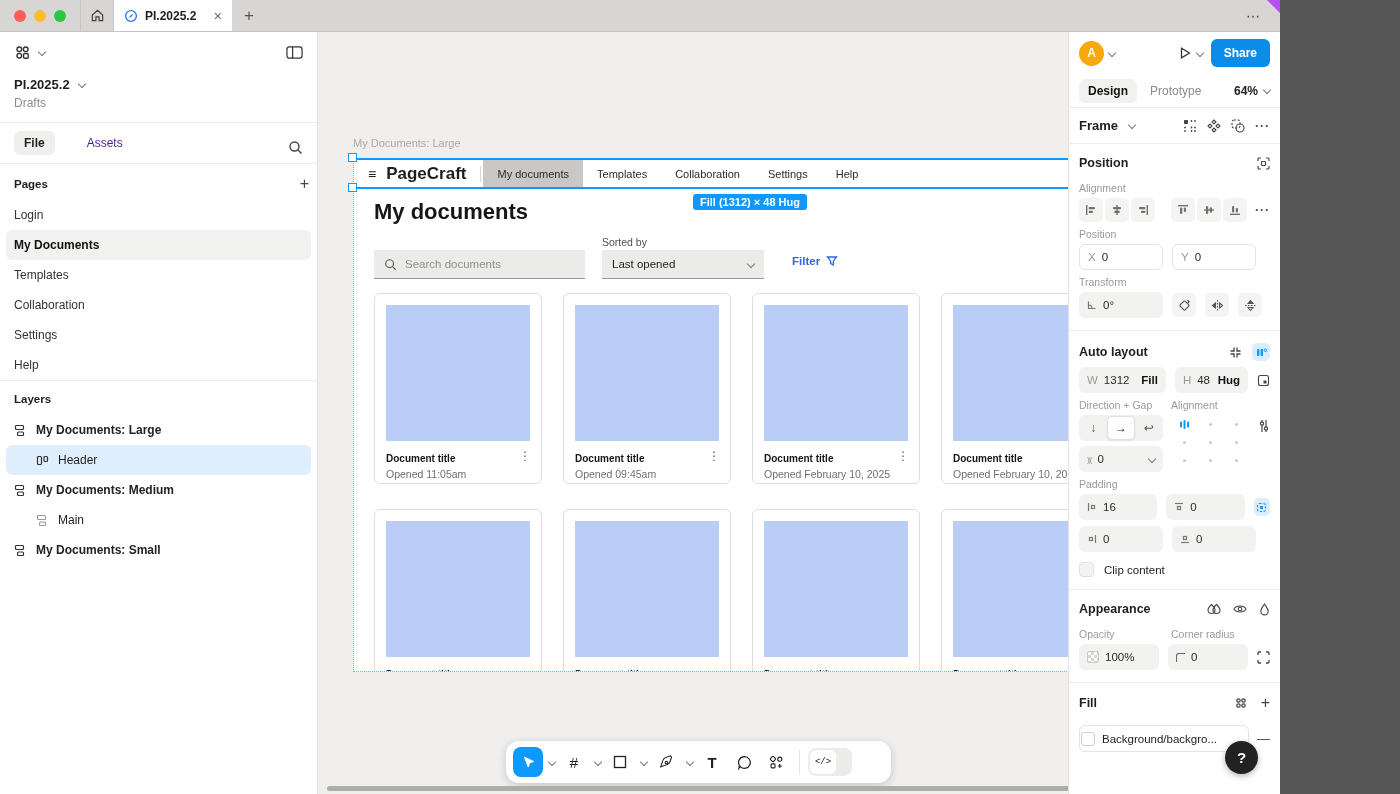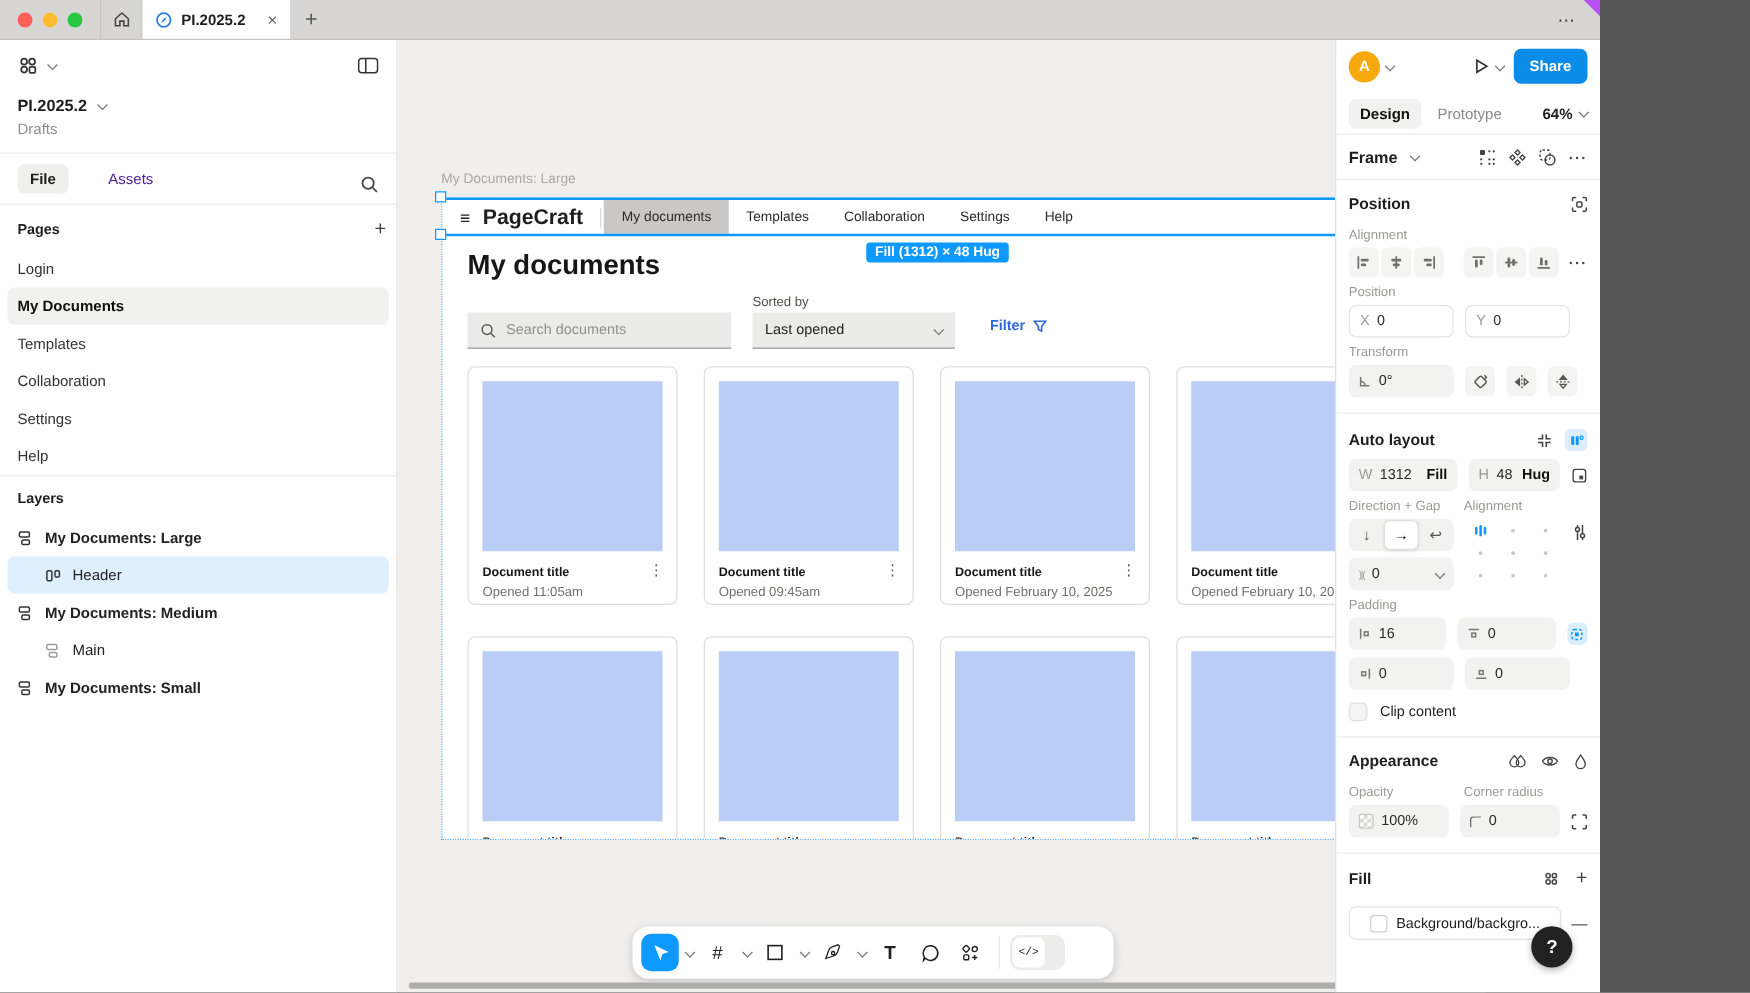--- a/index.html
+++ b/index.html
@@ -152,21 +152,21 @@
           align-items:center;justify-content:center;}
   .chk{width:15px;height:15px;border-radius:4px;background:#f3f3f2;border:1px solid #e0e0df;}
   .cliprow{display:flex;align-items:center;gap:10px;padding:10px 10px 0 10px;font-size:11.5px;color:#222;}
   .checker{width:12px;height:12px;border:1px solid #c9c9c8;border-radius:2px;
     background:linear-gradient(45deg,#d6d6d5 25%,transparent 25%,transparent 75%,#d6d6d5 75%),
                linear-gradient(45deg,#d6d6d5 25%,#fff 25%,#fff 75%,#d6d6d5 75%);
     background-size:6px 6px;background-position:0 0,3px 3px;}
   .cornerglyph{width:9px;height:9px;border-top:1.5px solid #666;border-left:1.5px solid #666;border-top-left-radius:3px;}
   .fillrow{display:flex;align-items:center;padding:8px 10px 0 10px;gap:8px;}
   .fillpill{flex:1;height:27px;border:1px solid #e4e4e3;border-radius:6px;display:flex;
-            align-items:center;gap:7px;padding:0 16px;font-size:11.5px;color:#1e1e1e;overflow:hidden;white-space:nowrap;}
+            align-items:center;gap:7px;padding:0 1px;font-size:11.5px;color:#1e1e1e;overflow:hidden;white-space:nowrap;}
   .swatch{width:14px;height:14px;background:#fff;border:1px solid #cfcfce;border-radius:3px;}
   .minus{color:#444;font-size:13px;}
   .helpbtn{position:absolute;right:22px;bottom:20px;width:33px;height:33px;border-radius:50%;
            background:#222;color:#fff;font-size:15px;font-weight:bold;display:flex;
            align-items:center;justify-content:center;box-shadow:0 2px 6px rgba(0,0,0,.3);z-index:5;}
   .chev{width:7px;height:7px;display:inline-block;position:relative;}
   .chev::after{content:"";position:absolute;left:1px;top:0;width:5px;height:5px;
                border-right:1.5px solid #777;border-bottom:1.5px solid #777;transform:rotate(45deg);}
 </style>
 </head>

